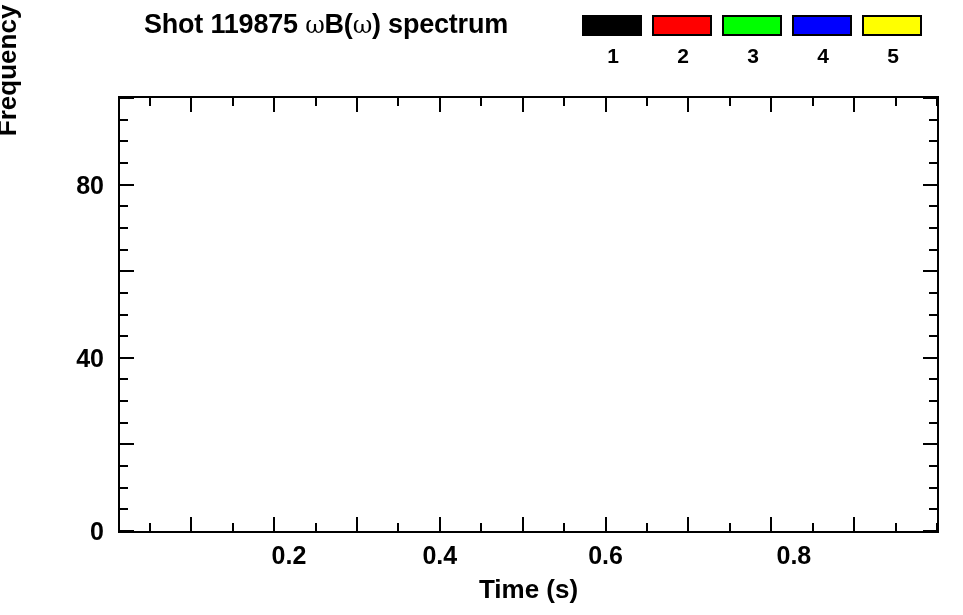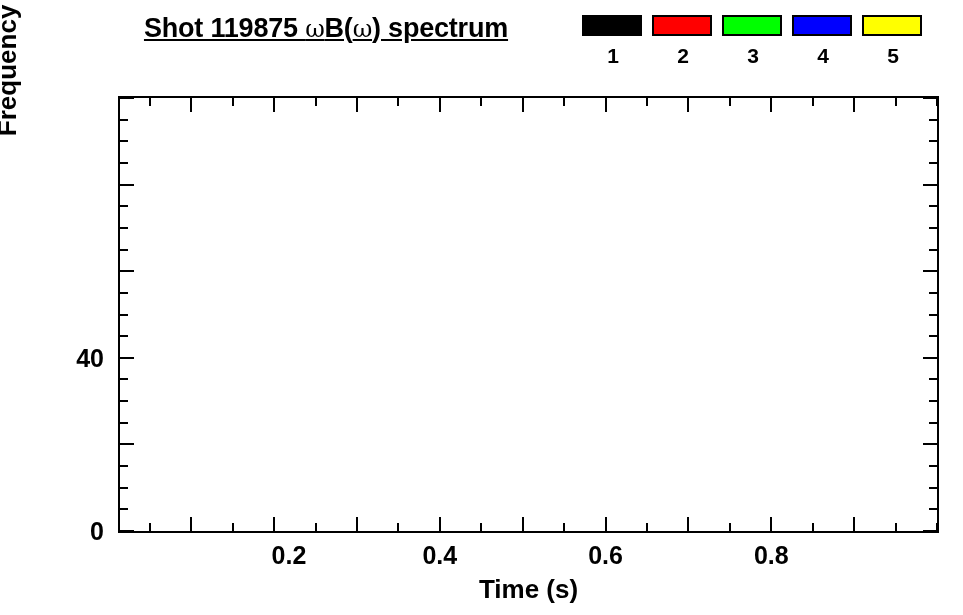--- a/index.html
+++ b/index.html
@@ -22,24 +22,23 @@
     position: absolute;
     left: 86px;
     top: 4px;
     width: 480px;
     text-align: center;
   }
   .title-line {
     font-family: "Liberation Sans", sans-serif;
     font-weight: bold;
     font-size: 27px;
-    line-height: 49px;
+    line-height: 41px;
     letter-spacing: -0.2px;
     white-space: nowrap;
-    text-decoration: underline;
   }
   .omega {
     font-family: "DejaVu Serif", serif;
     font-weight: normal;
     font-size: 24px;
   }
 
   
   #legend {
     position: absolute;
@@ -277,17 +276,18 @@
         <div class="tick tick-x minor bottom" style="left: 816px;"></div>
       </div>
   </div>
 
   <div id="y-axis-title">Frequency (kHz)</div>
 
   <div id="x-axis-title">Time (s)</div>
 
 <div class="ylabel-tick" style="left: 0px; right: auto; width: 104px; top: 519px;">0</div>
     <div class="ylabel-tick" style="left: 0px; right: auto; width: 104px; top: 345.8px;">40</div>
+    <div class="ylabel-tick" style="left: 0px; right: auto; width: 104px; top: 172.6px;">80</div>
     <div class="xlabel-tick" style="width: 80px; left: 249px; top: 543px;">0.2</div>
     <div class="xlabel-tick" style="width: 80px; left: 399.84px; top: 543px;">0.4</div>
     <div class="xlabel-tick" style="width: 80px; left: 565.56px; top: 543px;">0.6</div>
-    <div class="xlabel-tick" style="width: 80px; left: 731.28px; top: 543px;">0.8</div>
+    <div class="xlabel-tick" style="width: 80px; left: 731.28px; top: 543px; text-align: right;">0.8</div>
   </div>
 
 </body></html>

